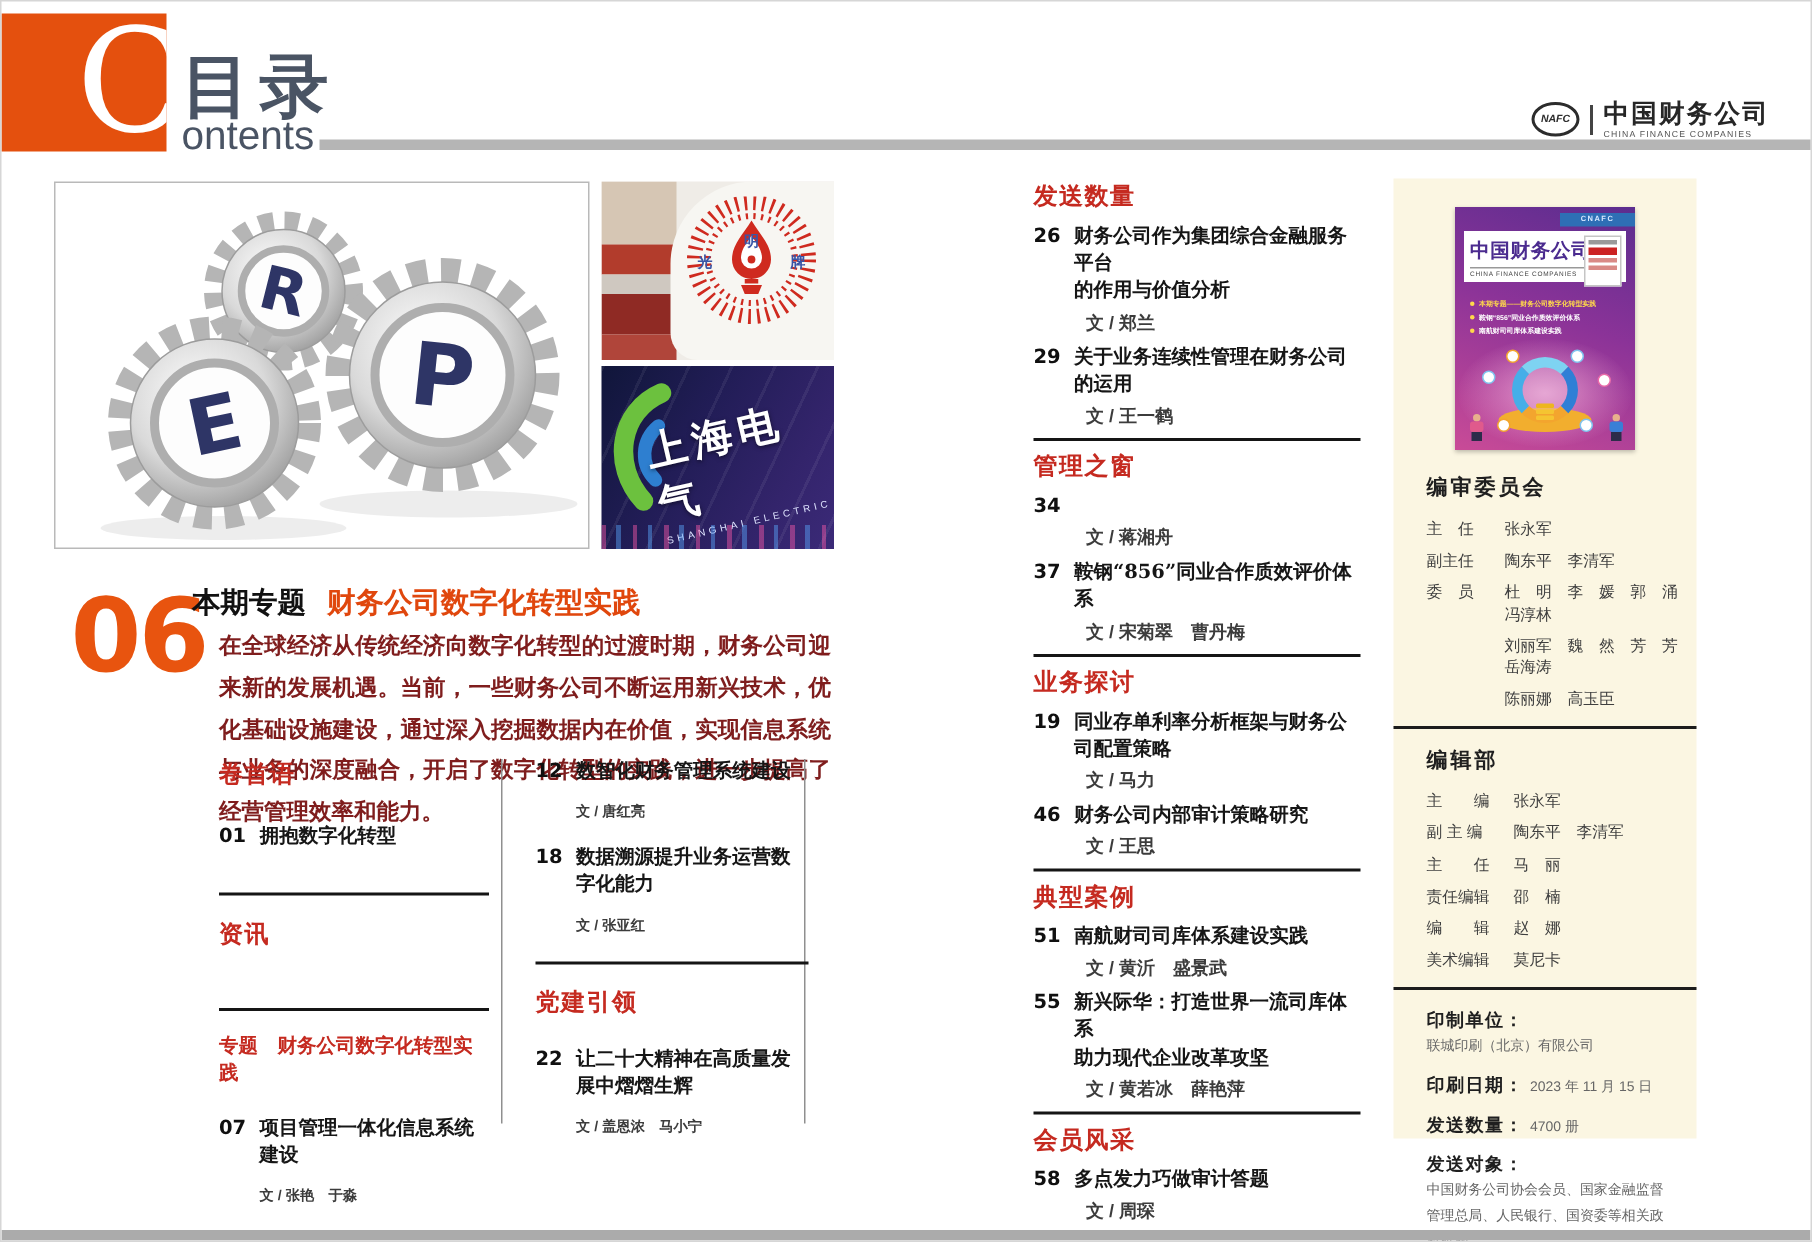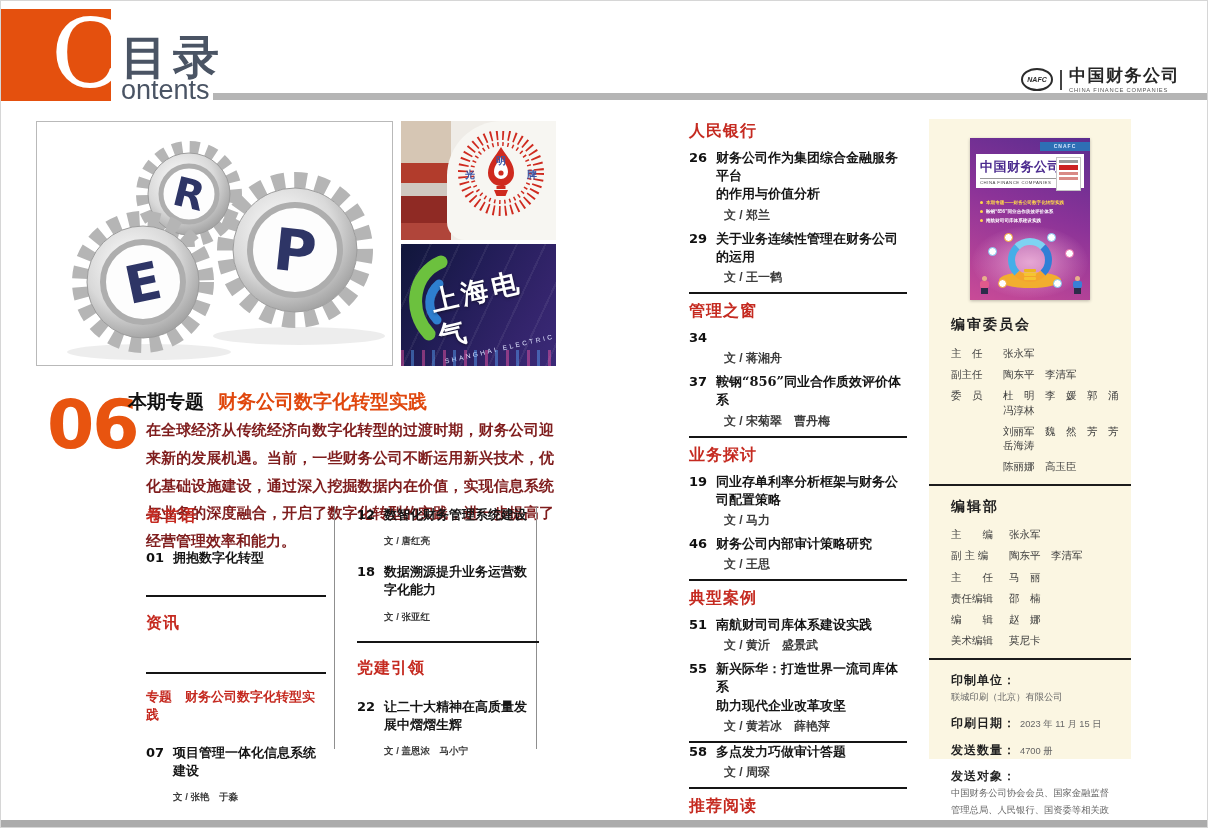--- a/index.html
+++ b/index.html
@@ -257,21 +257,21 @@
       <span class="pg">22</span>
       <span>
           <span class="et">让二十大精神在高质量发展中熠熠生辉</span>
         </span>
     </div>
     <div class="auth" style="margin-top:11px;">文 / 盖恩浓　马小宁</div>
   </div>
 
   <div class="toc-col rcol" style="left:688px;top:120px;width:218px;">
 
-    <div class="sec-head" style="margin-top:0;">人民银行</div>
+    <div class="sec-head" style="margin-top:0;">发送数量</div>
     <div class="entry">
       <span class="pg">26</span>
       <span>
         <span class="et">财务公司作为集团综合金融服务平台</span>
         <span class="et et2">的作用与价值分析</span>
       </span>
     </div>
     <div class="auth">文 / 郑兰</div>
     <div class="entry">
       <span class="pg">29</span>
@@ -324,20 +324,21 @@
     <div class="entry">
       <span class="pg">55</span>
       <span>
         <span class="et">新兴际华：打造世界一流司库体系</span>
         <span class="et et2">助力现代企业改革攻坚</span>
       </span>
     </div>
     <div class="auth">文 / 黄若冰　薛艳萍</div>
     <div class="rule"></div>
 
+    <div class="sec-head">会员风采</div>
     <div class="entry">
       <span class="pg">58</span>
       <span>
           <span class="et">多点发力巧做审计答题</span>
         </span>
     </div>
     <div class="auth">文 / 周琛</div>
     <div class="rule"></div>
 
     <div class="sec-head">推荐阅读</div>

